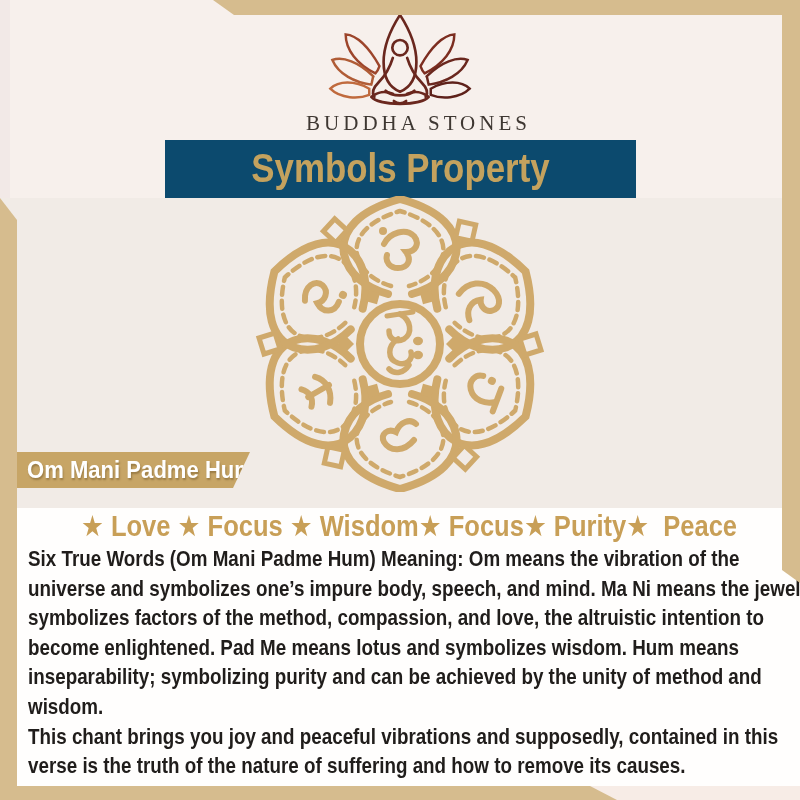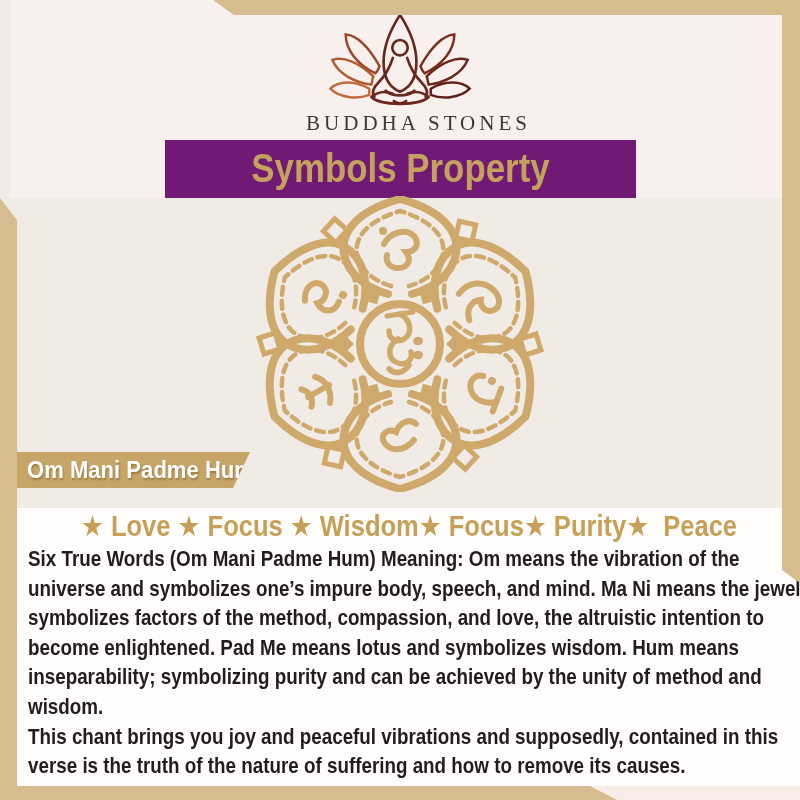--- a/index.html
+++ b/index.html
@@ -4,21 +4,21 @@
 <style>
   html,body{margin:0;padding:0;}
   .page{
     position:relative;width:800px;height:800px;overflow:hidden;
     background:#f1ebe6;font-family:"Liberation Sans",sans-serif;padding-left:37px;
   }
   .top-bg{position:absolute;left:0;top:0;width:800px;height:198px;background:#f7f0ec;}
   .left-sliver{position:absolute;left:0;top:0;width:10px;height:198px;background:#f2e9e7;}
   .bottom-bg{position:absolute;left:0;top:786px;width:800px;height:14px;background:#f7ece6;}
 
-  .title-band{position:absolute;left:165px;top:140px;width:471px;height:58px;background:#701a75;}
+  .title-band{position:absolute;left:165px;top:140px;width:471px;height:58px;background:#0c4a6e;}
   .page-title{
     position:absolute;left:0;top:5px;width:100%;text-align:center;
     font-size:41px;font-weight:bold;color:#c4a25e;letter-spacing:0px;
     transform:scaleX(0.85);white-space:pre;
   }
 
   .brand-name{
     position:absolute;left:0;top:111px;width:100%;text-align:center;
     font-family:"Liberation Serif",serif;font-size:21px;letter-spacing:4px;
     color:#3e3732;white-space:pre;

